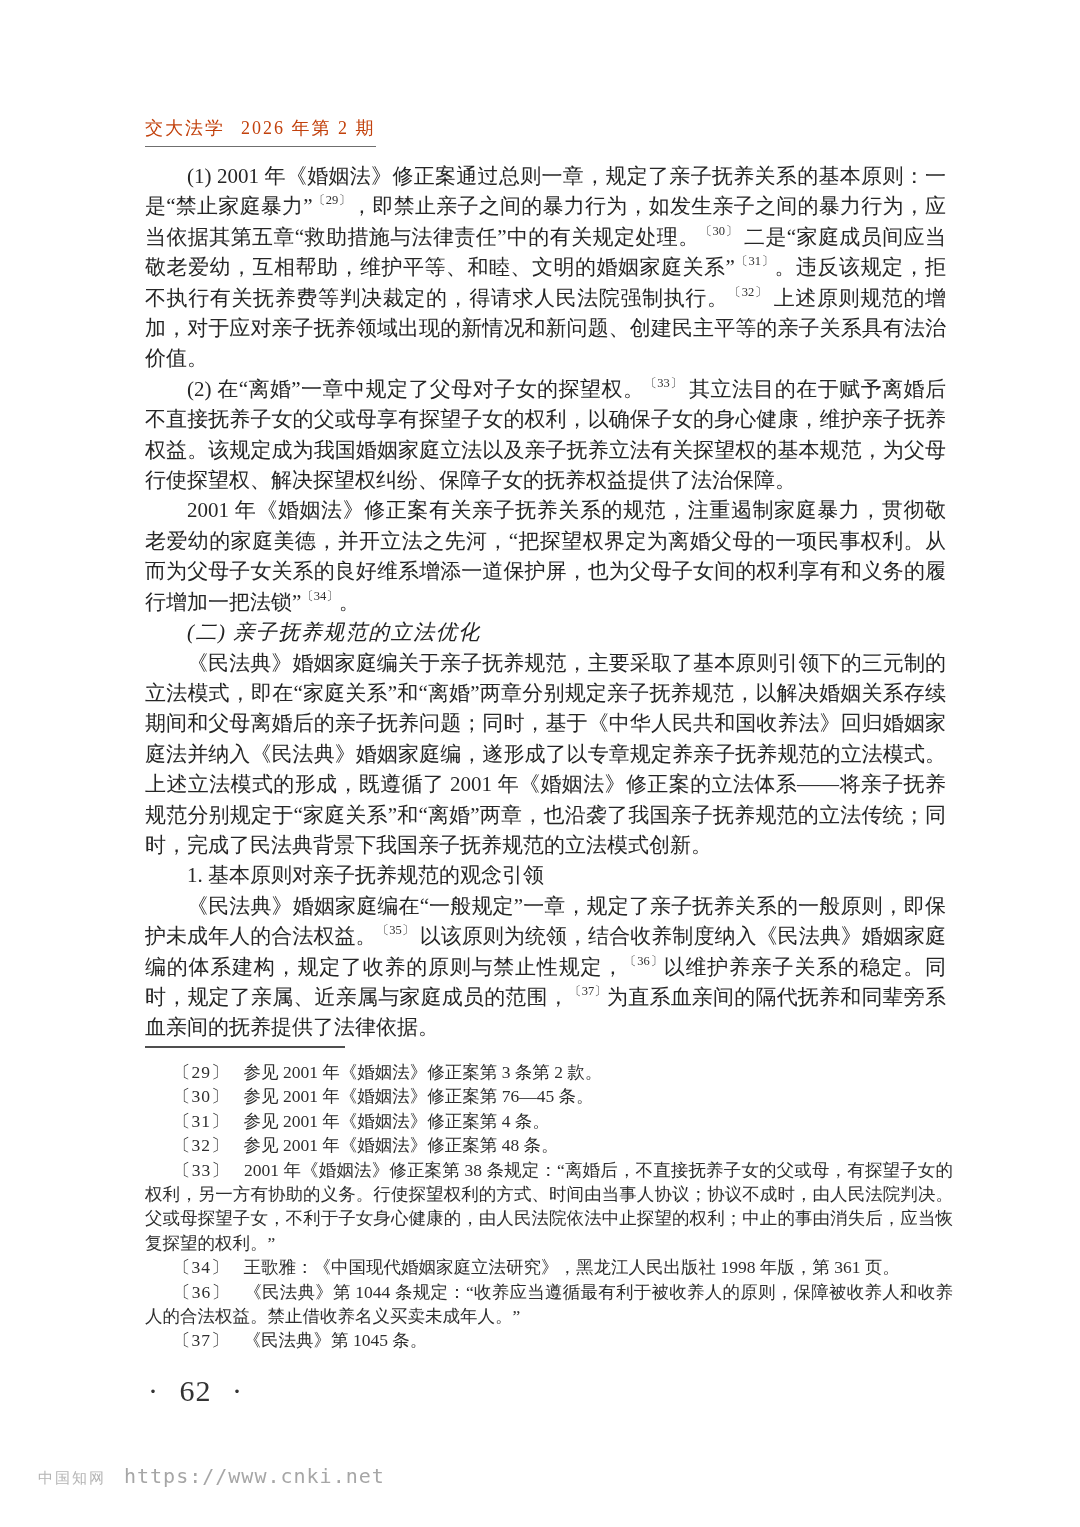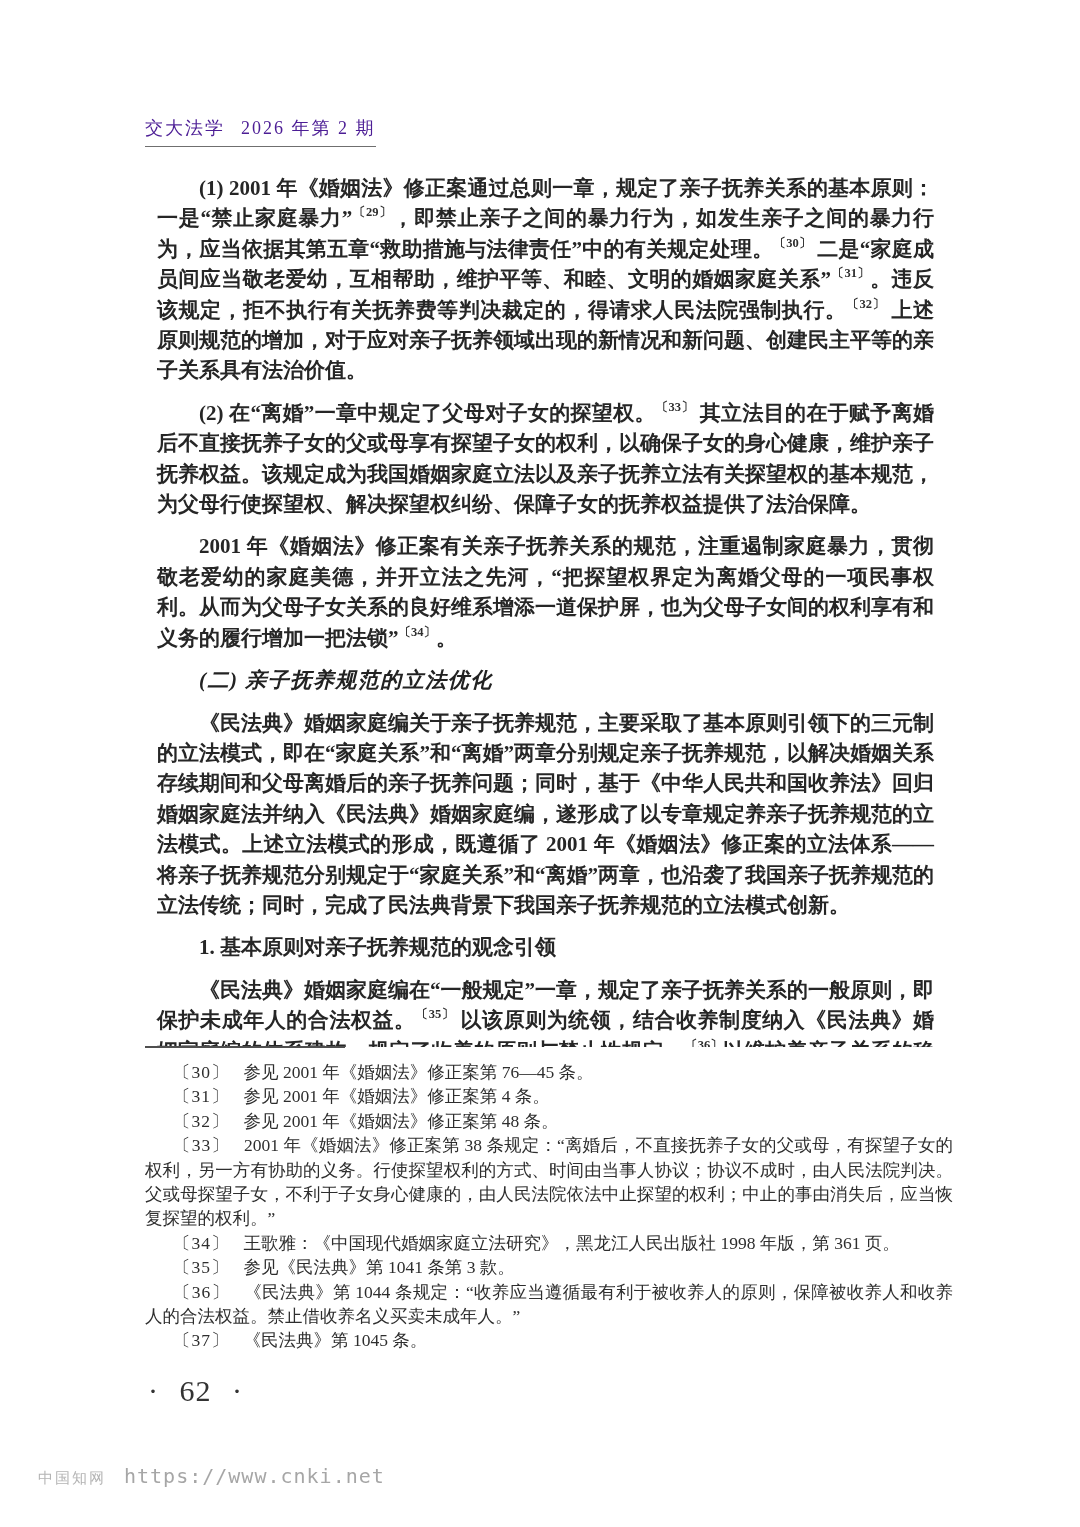--- a/index.html
+++ b/index.html
@@ -13,42 +13,42 @@
     color: #262626;
     overflow: hidden;
   }
 
   
   .journal-header {
     position: absolute;
     left: 145px;
     top: 116px;
     font-size: 18px;
-    color: #4c1d95;
+    color: #c2410c;
     letter-spacing: 2px;
     padding-bottom: 6px;
     border-bottom: 1px solid #6f6f6f;
     white-space: nowrap;
   }
   .journal-header .issue { margin-left: 16px; }
 
   
   .article-body {
     position: absolute;
     left: 145px;
     top: 161px;
     width: 801px;
     height: 886px;
     font-size: 21px;
     line-height: 30.4px;
     text-align: justify;
     text-justify: inter-ideograph;
     overflow: hidden;
   }
-  .article-body p { margin: 12px; text-indent: 2em; font-weight: bold; }
+  .article-body p { margin: 0; text-indent: 2em; }
   .article-body p.kai-heading {
     font-style: italic;
     letter-spacing: 1.5px;
     color: #222222;
   }
   .article-body sup {
     font-size: 12.5px;
     line-height: 0;
     vertical-align: 9px;
     letter-spacing: 0;
@@ -126,26 +126,26 @@
       <p class="kai-heading">(二) 亲子抚养规范的立法优化</p>
       <p class="body">《民法典》婚姻家庭编关于亲子抚养规范，主要采取了基本原则引领下的三元制的立法模式，即在“家庭关系”和“离婚”两章分别规定亲子抚养规范，以解决婚姻关系存续期间和父母离婚后的亲子抚养问题；同时，基于《中华人民共和国收养法》回归婚姻家庭法并纳入《民法典》婚姻家庭编，遂形成了以专章规定养亲子抚养规范的立法模式。上述立法模式的形成，既遵循了 2001 年《婚姻法》修正案的立法体系——将亲子抚养规范分别规定于“家庭关系”和“离婚”两章，也沿袭了我国亲子抚养规范的立法传统；同时，完成了民法典背景下我国亲子抚养规范的立法模式创新。</p>
       <p class="sub-heading">1. 基本原则对亲子抚养规范的观念引领</p>
       <p class="body">《民法典》婚姻家庭编在“一般规定”一章，规定了亲子抚养关系的一般原则，即保护未成年人的合法权益。<sup>〔35〕</sup> 以该原则为统领，结合收养制度纳入《民法典》婚姻家庭编的体系建构，规定了收养的原则与禁止性规定，<sup>〔36〕</sup>以维护养亲子关系的稳定。同时，规定了亲属、近亲属与家庭成员的范围，<sup>〔37〕</sup>为直系血亲间的隔代抚养和同辈旁系血亲间的抚养提供了法律依据。</p>
       <p class="sub-heading">2. 家庭关系中的亲子抚养规范</p>
     </main>
 
   <div class="footnote-rule"></div>
 
   <section class="footnotes">
+      <p><span class="fn-marker">〔29〕</span><span>参见 2001 年《婚姻法》修正案第 3 条第 2 款。</span></p>
       <p><span class="fn-marker">〔30〕</span><span>参见 2001 年《婚姻法》修正案第 76—45 条。</span></p>
       <p><span class="fn-marker">〔31〕</span><span>参见 2001 年《婚姻法》修正案第 4 条。</span></p>
       <p><span class="fn-marker">〔32〕</span><span>参见 2001 年《婚姻法》修正案第 48 条。</span></p>
       <p><span class="fn-marker">〔33〕</span><span>2001 年《婚姻法》修正案第 38 条规定：“离婚后，不直接抚养子女的父或母，有探望子女的权利，另一方有协助的义务。行使探望权利的方式、时间由当事人协议；协议不成时，由人民法院判决。父或母探望子女，不利于子女身心健康的，由人民法院依法中止探望的权利；中止的事由消失后，应当恢复探望的权利。”</span></p>
       <p><span class="fn-marker">〔34〕</span><span>王歌雅：《中国现代婚姻家庭立法研究》，黑龙江人民出版社 1998 年版，第 361 页。</span></p>
-      <p><span class="fn-marker">〔35〕</span><span>参见《民法典》第 1041 条第 3 款。</span></p>
       <p><span class="fn-marker">〔36〕</span><span>《民法典》第 1044 条规定：“收养应当遵循最有利于被收养人的原则，保障被收养人和收养人的合法权益。禁止借收养名义买卖未成年人。”</span></p>
       <p><span class="fn-marker">〔37〕</span><span>《民法典》第 1045 条。</span></p>
     </section>
 
   <div class="page-number">· 62 ·</div>
 
   <div class="watermark">
     <span class="wm-name">中国知网</span><span class="wm-url">https://www.cnki.net</span>
   </div>
 

